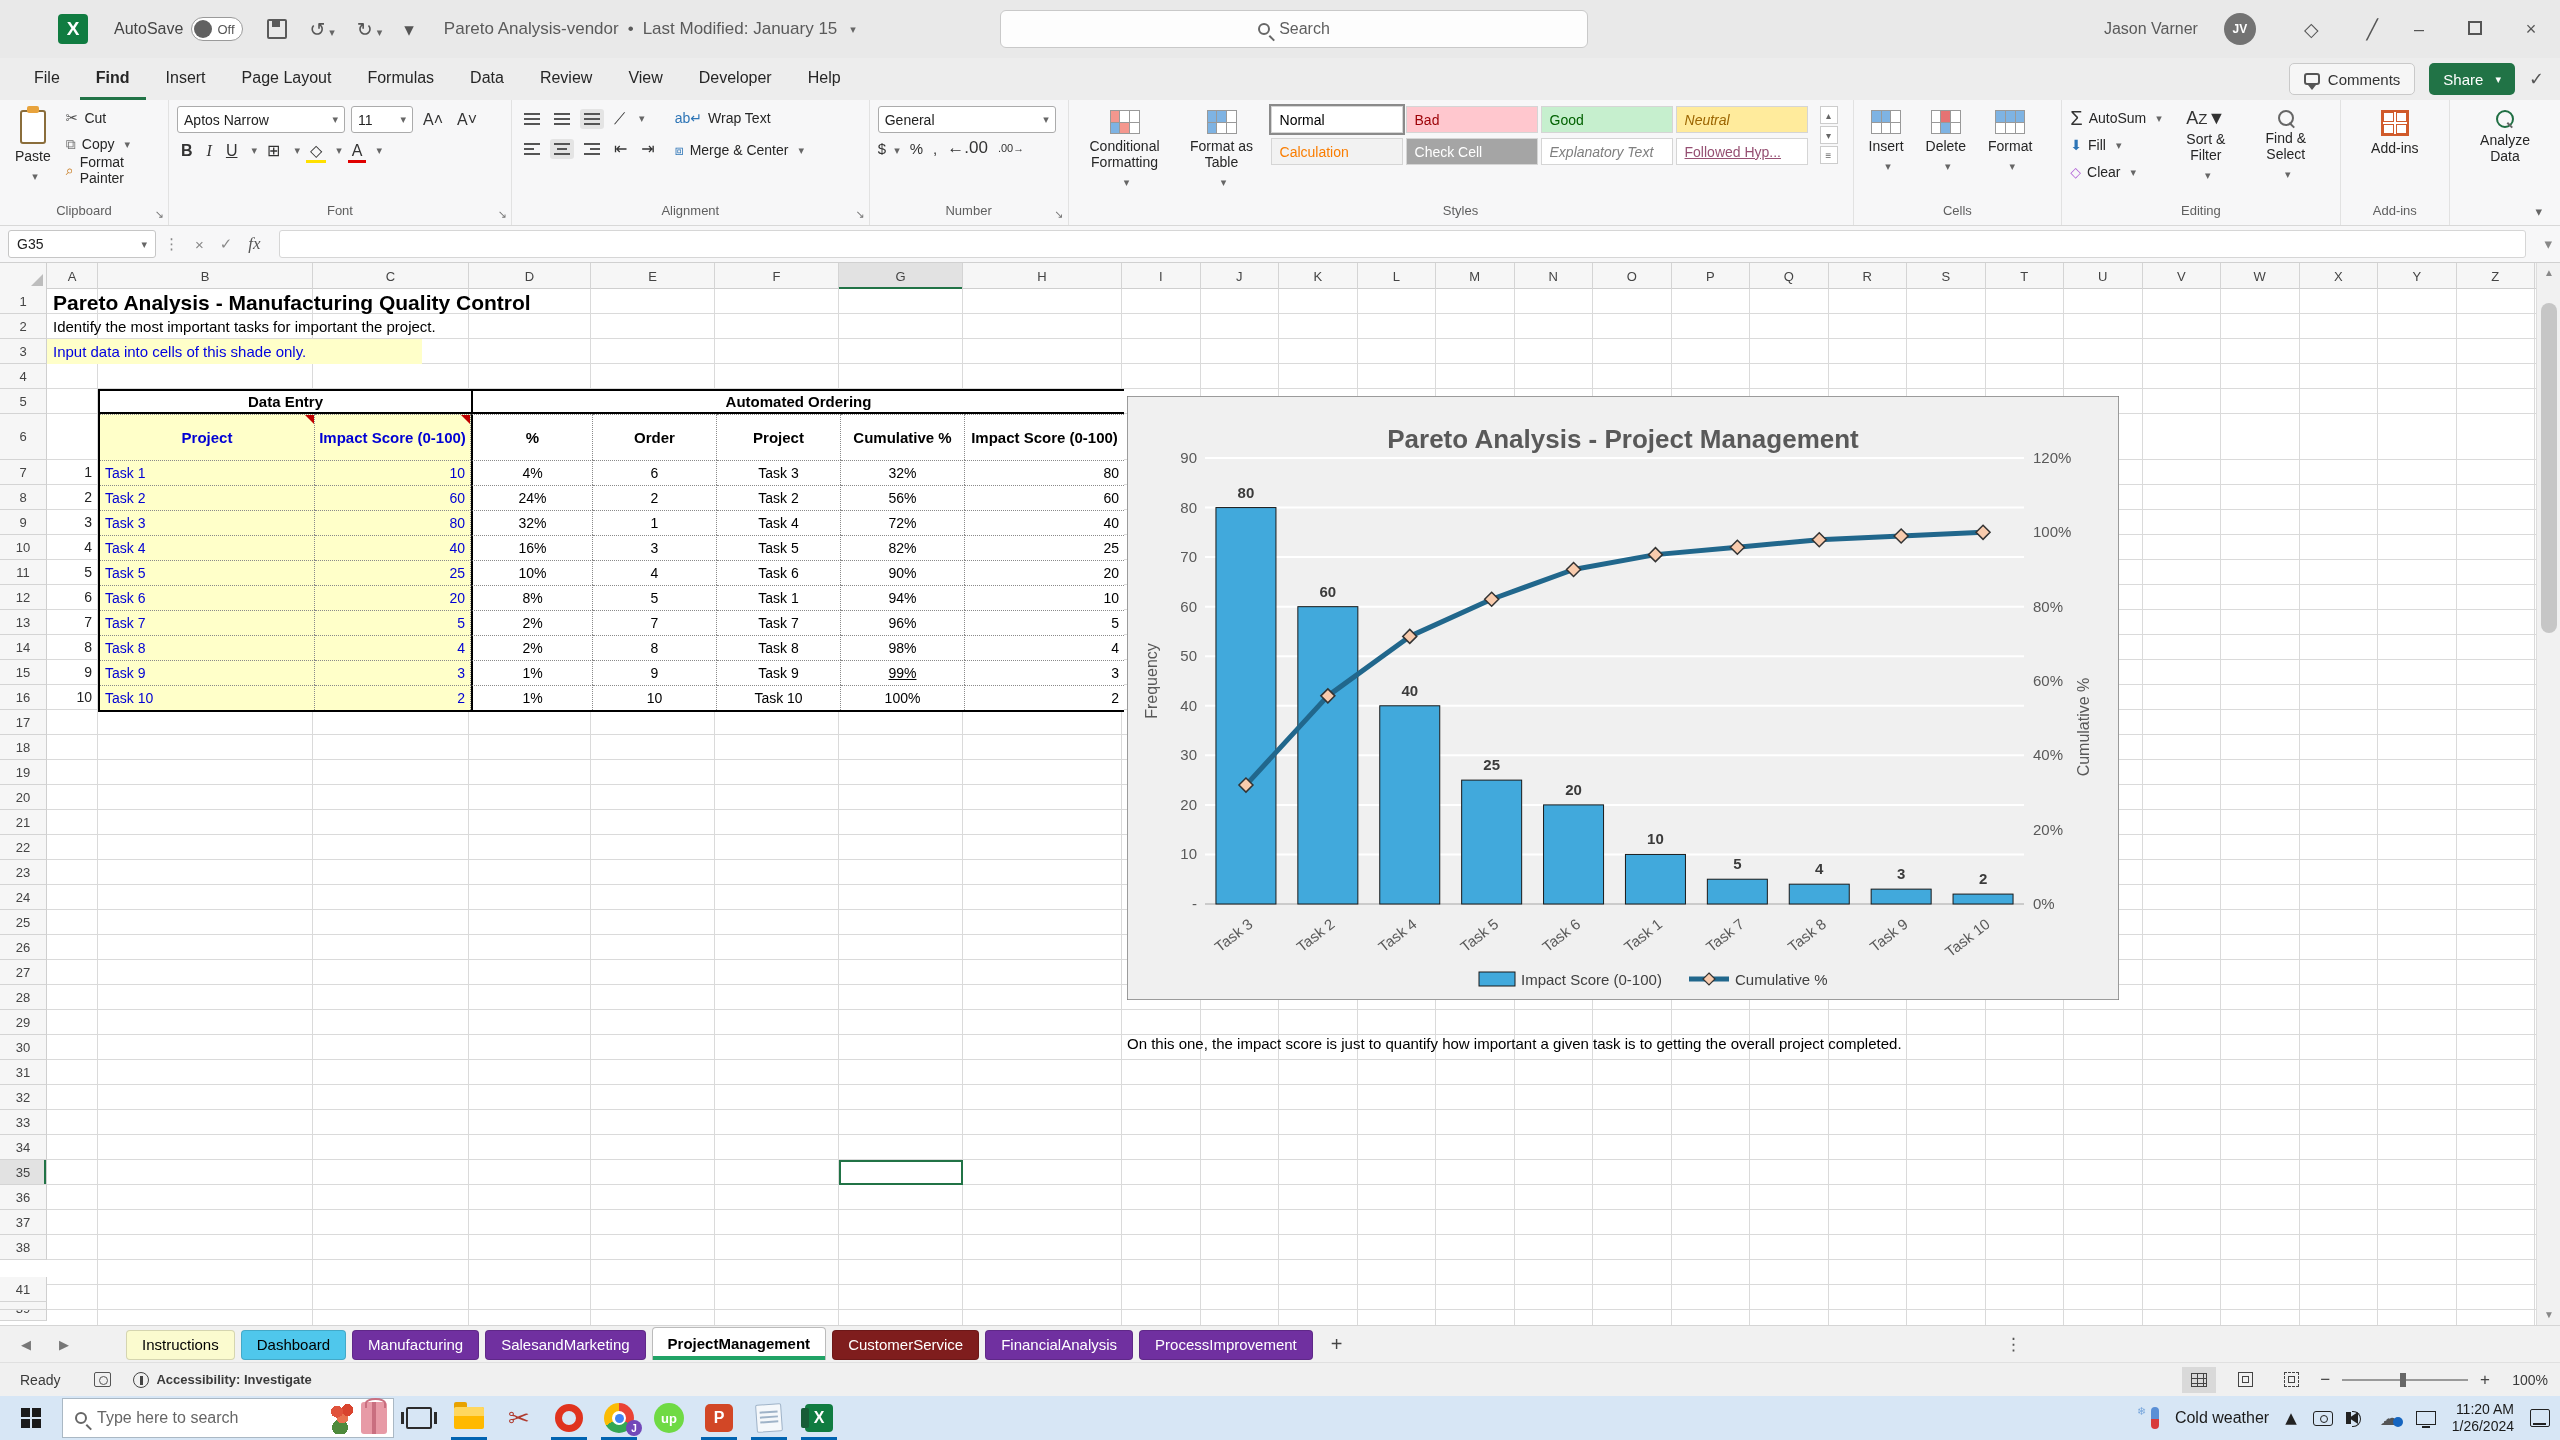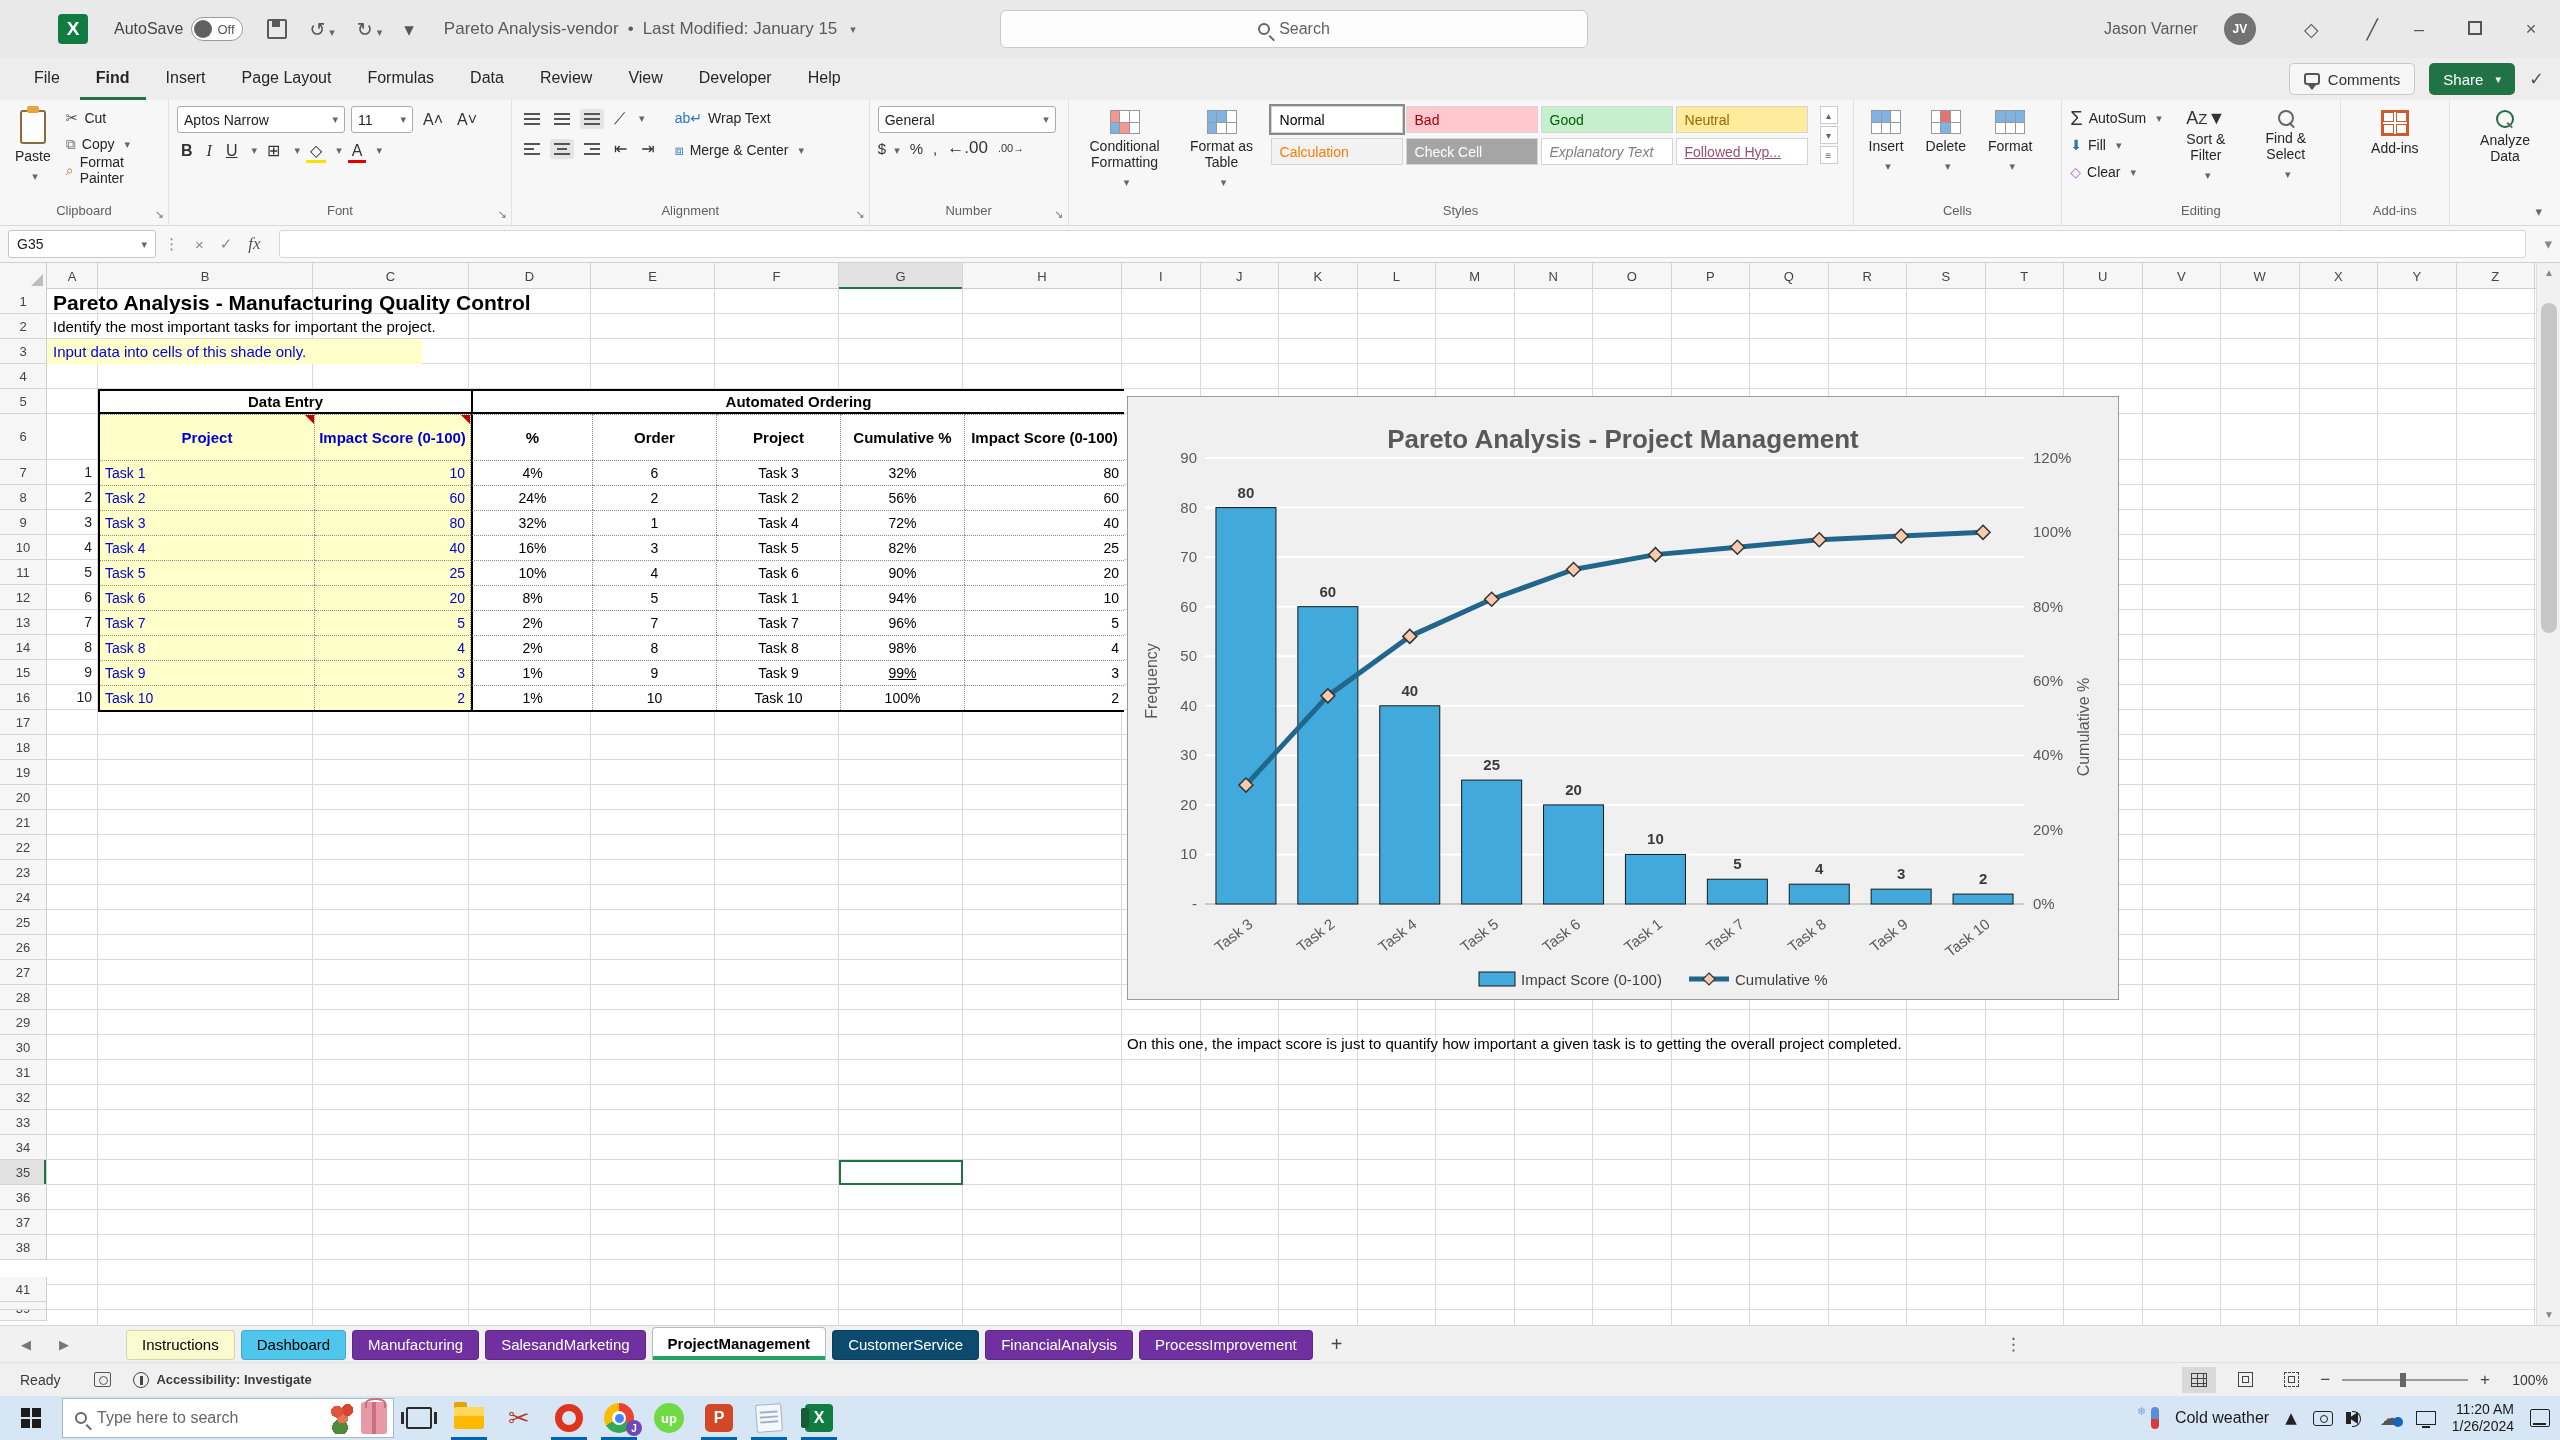--- a/index.html
+++ b/index.html
@@ -405,21 +405,21 @@
               <div></div>
               <div></div>
             </span>
           <span style="white-space:normal;width:80px">Format as Table</span>
             <span class="caret">▾</span>
         </div>
         <div class="gal">
             <div class="stylechip" style="background: rgb(255, 255, 255); color: rgb(0, 0, 0); outline: rgb(138, 138, 138) solid 2px;">Normal</div>
             <div class="stylechip" style="background: rgb(255, 199, 206); color: rgb(156, 0, 6);">Bad</div>
             <div class="stylechip" style="background: rgb(198, 239, 206); color: rgb(0, 97, 0);">Good</div>
-            <div class="stylechip" style="background: rgb(255, 235, 156); color: rgb(156, 101, 0);">Neutral</div>
+            <div class="stylechip" style="background: rgb(255, 235, 156); color: rgb(156, 101, 0); font-style: italic;">Neutral</div>
             <div class="stylechip" style="background: rgb(242, 242, 242); color: rgb(250, 125, 0);">Calculation</div>
             <div class="stylechip" style="background: rgb(165, 165, 165); color: rgb(255, 255, 255);">Check Cell</div>
             <div class="stylechip" style="background: rgb(255, 255, 255); color: rgb(127, 127, 127); font-style: italic;">Explanatory Text</div>
             <div class="stylechip" style="background: rgb(255, 255, 255); color: rgb(149, 79, 114); text-decoration: underline;">Followed Hyp...</div>
           </div>
         <div class="galnav">
           <div>▴</div>
           <div>▾</div>
           <div>≡</div>
         </div>
@@ -895,21 +895,21 @@
 
   <div class="tabbar">
     <span class="tabnav">◀</span>
     <span class="tabnav">▶</span>
     <div class="stabs" id="stabs">
         <div class="stab" style="background: rgb(251, 251, 207); color: rgb(0, 0, 0);">Instructions</div>
         <div class="stab" style="background: rgb(79, 199, 236); color: rgb(0, 0, 0);">Dashboard</div>
         <div class="stab" style="background: rgb(112, 48, 160); color: rgb(255, 255, 255);">Manufacturing</div>
         <div class="stab" style="background: rgb(112, 48, 160); color: rgb(255, 255, 255);">SalesandMarketing</div>
         <div class="stab active" style="background: rgb(255, 255, 255); color: rgb(0, 0, 0);">ProjectManagement</div>
-        <div class="stab" style="background: #0c4a6e; color: rgb(255, 255, 255);">CustomerService</div>
+        <div class="stab" style="background: #7f1d1d; color: rgb(255, 255, 255);">CustomerService</div>
         <div class="stab" style="background: rgb(112, 48, 160); color: rgb(255, 255, 255);">FinancialAnalysis</div>
         <div class="stab" style="background: rgb(112, 48, 160); color: rgb(255, 255, 255);">ProcessImprovement</div>
       </div>
     <span class="addtab">+</span>
     <span class="tabdots">⋮</span>
 
   </div>
 
   <div class="statusbar">
     <span style="margin-left:20px">Ready</span>

